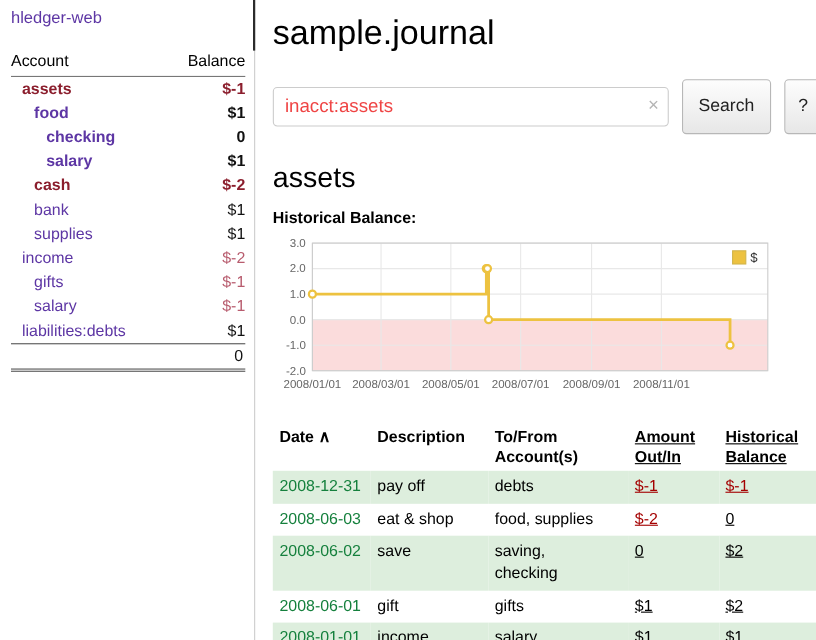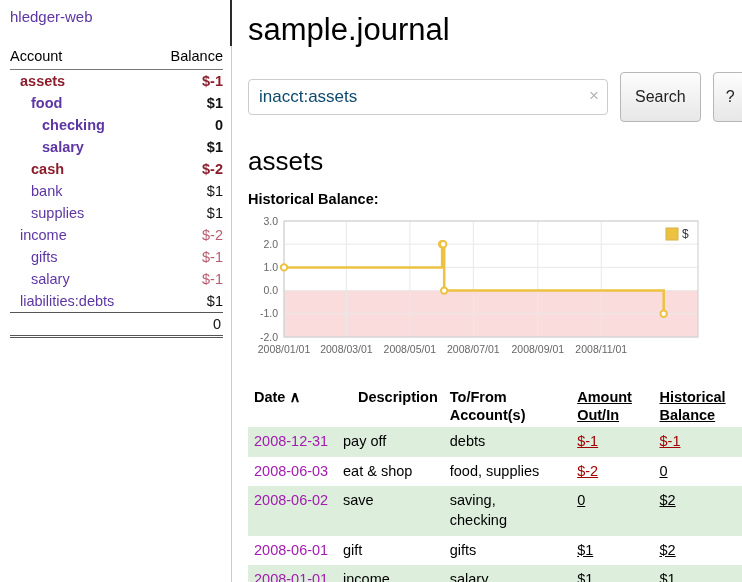--- a/index.html
+++ b/index.html
@@ -26,43 +26,43 @@
   .c-maroon{color:#8b1e2d;}
   .c-soft{color:#b85c6e;}
   .c-black{color:#111;}
 
   
   .main{flex:1;box-sizing:border-box;padding:2px 6px 0 16px;}
   h1{font-size:31px;font-weight:400;margin:10px 0 0;}
   .searchrow{display:flex;align-items:center;gap:12px;margin-top:24px;}
   .searchbox{position:relative;}
   .searchbox input{width:318px;height:34px;border:1px solid #ccc;border-radius:4px;
-    padding:0 30px 0 10px;font-size:17px;color:#0c4a6e;font-family:inherit;outline:none;}
+    padding:0 30px 0 10px;font-size:17px;color:#ef4444;font-family:inherit;outline:none;}
   .clear{position:absolute;right:9px;top:8px;color:#b5b5b5;font-size:17px;line-height:1;cursor:pointer;}
   .btn{height:50px;padding:0 14px;font-size:16px;color:#222;font-family:inherit;cursor:pointer;
     background:linear-gradient(#fdfdfd,#e7e7e7);border:1px solid #b7b7b7;border-radius:4px;}
   .btn.help{padding:0 12px;}
   h2{font-size:26px;font-weight:400;margin:24px 0 14px;}
   .chart-label{font-weight:700;font-size:14.5px;margin:0 0 8px;}
   #chart svg .tick{font-size:10.5px;fill:#666;}
   #chart svg .legend-text{font-size:12px;fill:#333;}
 
   
   .register{border-collapse:collapse;margin-top:14px;font-size:14.5px;width:100%;}
   .register th{font-weight:700;text-align:left;padding:3px 6px;vertical-align:top;line-height:1.25;}
   .register th:nth-child(1){width:96px;}
-  .register th:nth-child(2){width:104px;text-align:right;}
+  .register th:nth-child(2){width:104px;}
   .register th:nth-child(3){width:140px;}
   .register th:nth-child(4){width:80px;}
   .register th:nth-child(5){width:92px;}
   .register th.num,.register td.num{text-align:left;text-decoration:underline;}
   .register td{padding:5px 6px;vertical-align:top;line-height:1.35;}
   .register td.c-acct{white-space:pre-line;}
   .register tr.shaded{background:#ddeedd;}
-  a.datelink{color:#a21caf;}
+  a.datelink{color:#15803d;}
   .neg{color:#a40000;}
   .sorticon{font-weight:700;font-size:15px;margin-left:4px;}
 </style>
 </head>
 <body>
 
 <div class="app">
 
   <aside class="sidebar">
     <div class="sb-accent"></div>

